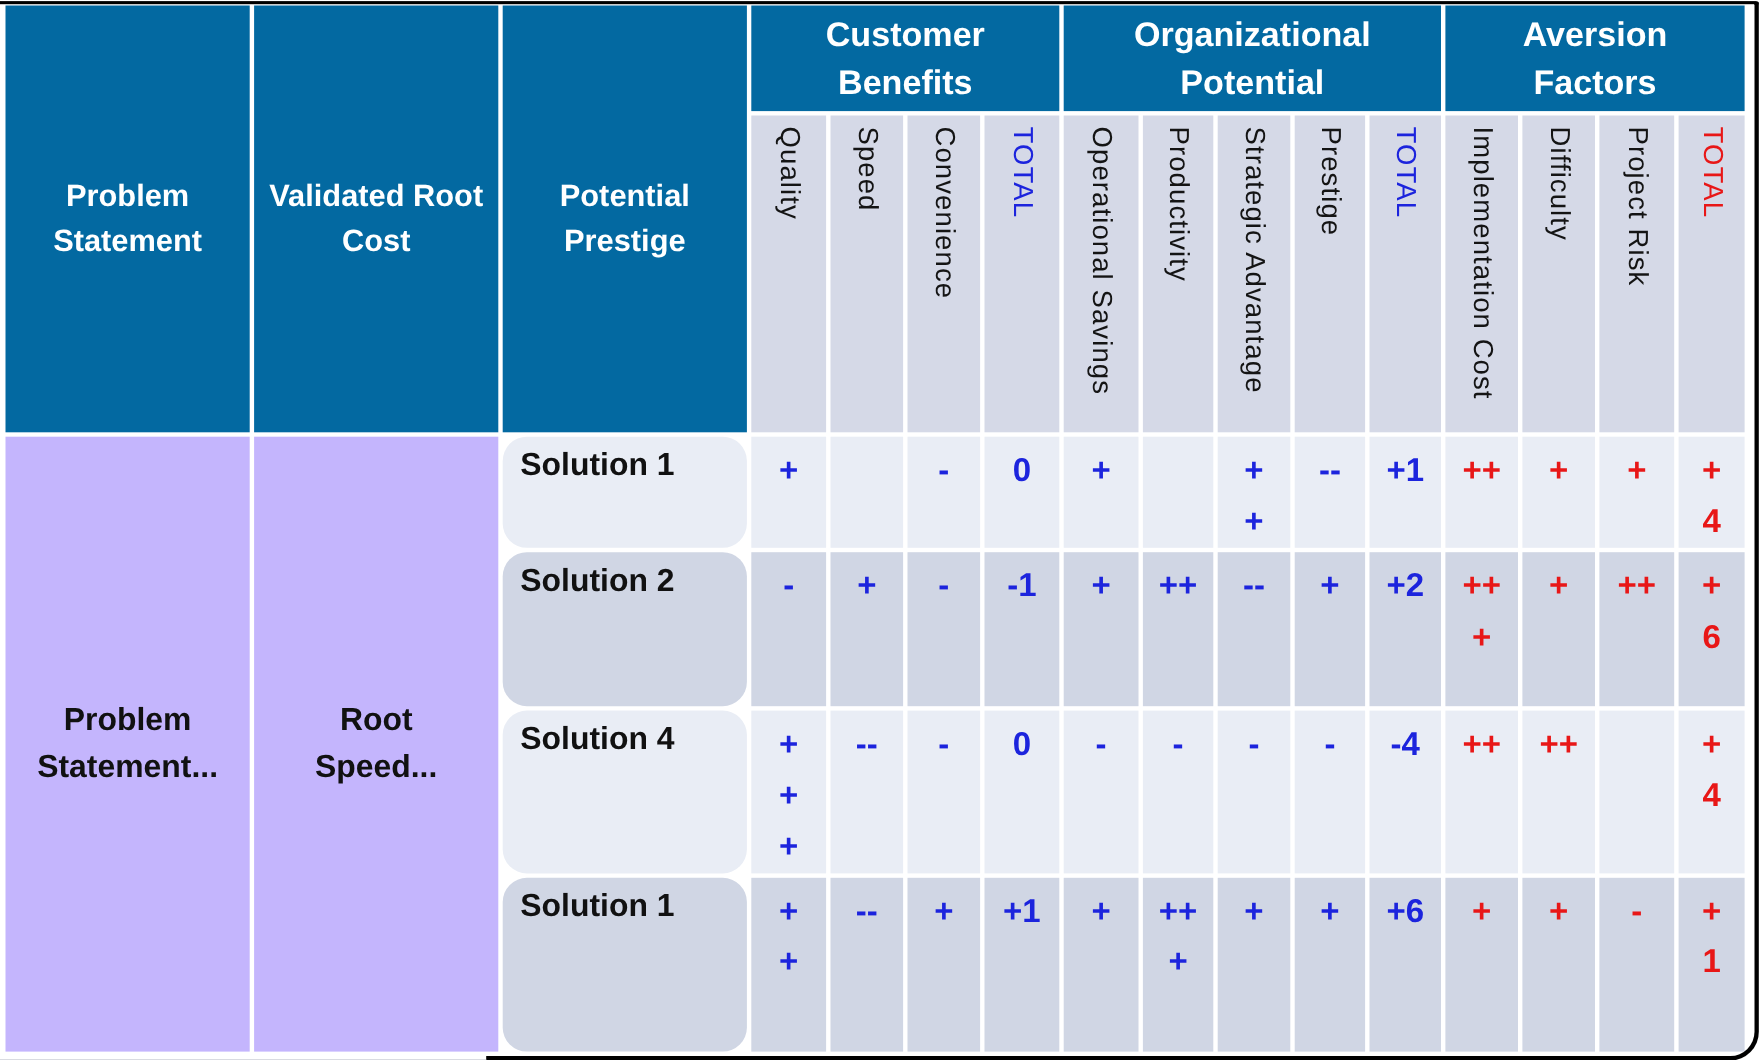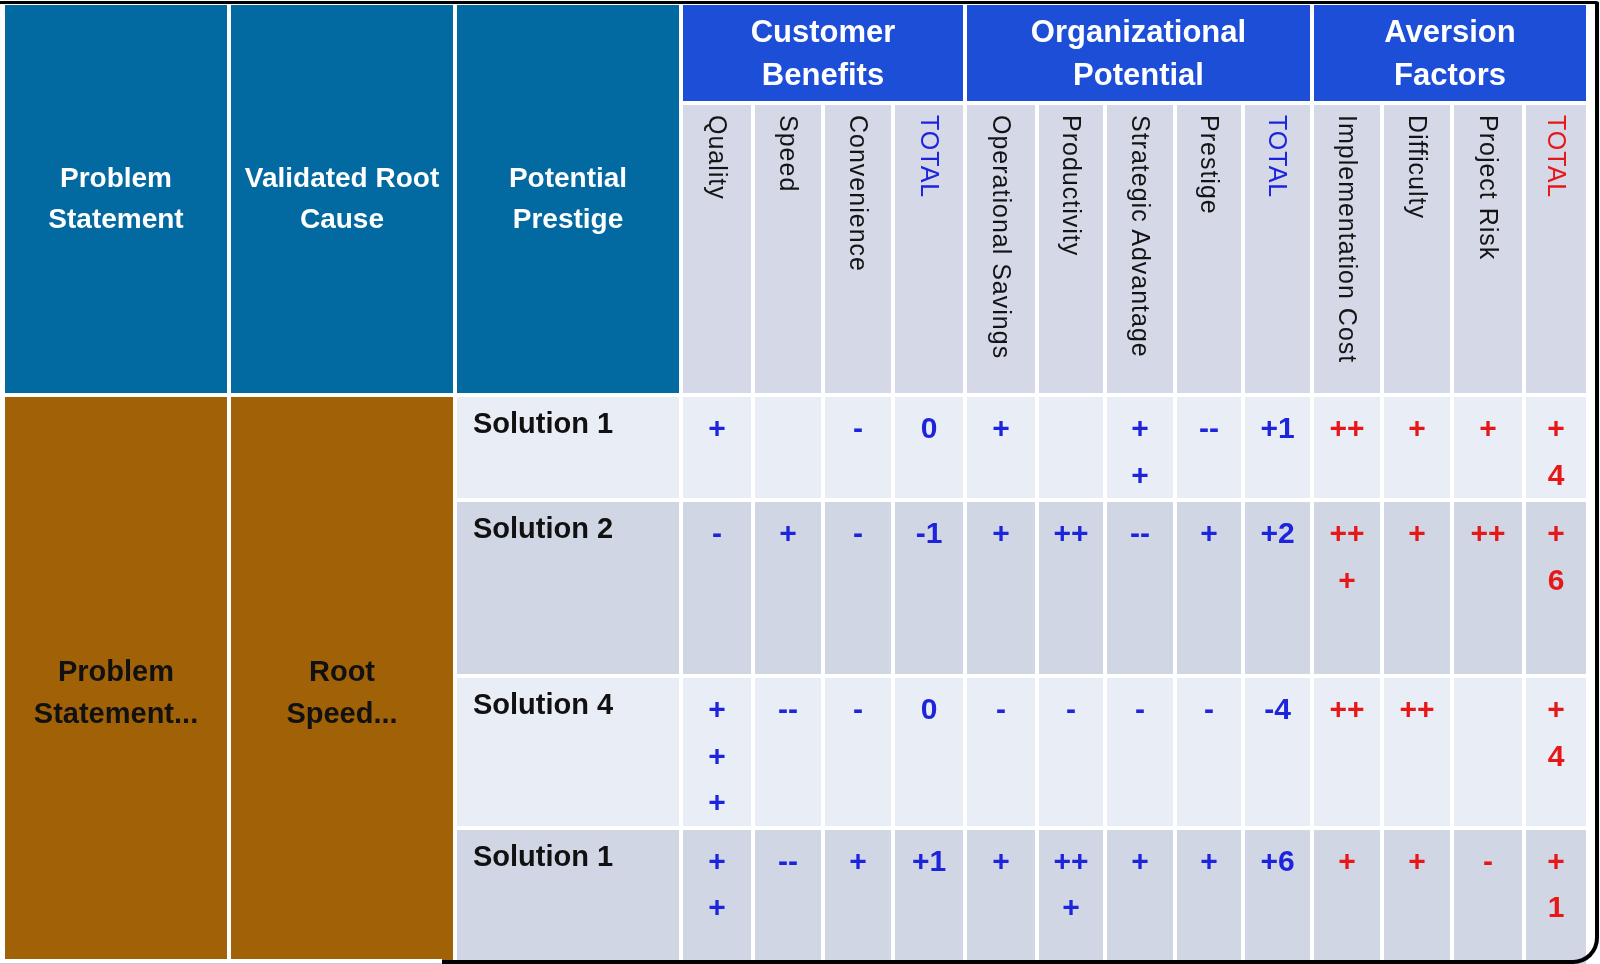--- a/index.html
+++ b/index.html
@@ -6,37 +6,37 @@
     font-family:"Liberation Sans", sans-serif;}
   .stage{position:relative;width:1600px;height:964px;background:#fff;}
 
   table.matrix{border-collapse:separate;border-spacing:4px;background:#fff;
     table-layout:fixed;margin:1px 0 0 1px;}
   td{padding:0;overflow:hidden;}
 
   
   td.h-blue{background:#0369a1;color:#fff;font-weight:bold;font-size:28px;
     text-align:center;vertical-align:middle;line-height:1.45;white-space:pre-line;}
-  td.h-group{background:#1d4ed8;color:#fff;font-weight:bold;font-size:31px;
+  td.h-group{background:#0369a1;color:#fff;font-weight:bold;font-size:31px;
     text-align:center;vertical-align:middle;line-height:1.4;white-space:pre-line;margin-top:36px;}
 
   
   td.vhead{background:#d5d9e7;vertical-align:top;text-align:center;padding-top:10px;}
   td.vhead .vert{writing-mode:vertical-rl;display:inline-block;font-size:25px;color:#141414;
     letter-spacing:1px;line-height:1.1;}
   td.vhead.t-blue .vert{color:#1c24dd;}
   td.vhead.t-red .vert{color:#e81717;}
 
   
   tr.light td.rowbg{background:#e9edf5;}
   tr.dark  td.rowbg{background:#d0d6e4;}
-  td.merged{background:#a16207;text-align:center;vertical-align:middle;
+  td.merged{background:#c4b5fd;text-align:center;vertical-align:middle;
     font-weight:bold;font-size:29px;color:#111;line-height:1.45;white-space:pre-line;}
   td.sol{font-weight:bold;font-size:29px;color:#111;text-align:left;
-    vertical-align:top;padding:10px 0 0 16px;}
+    vertical-align:top;padding:10px 0 0 16px;border-radius:22px;}
   td.val{font-size:30px;font-weight:600;text-align:center;vertical-align:top;
     padding-top:8px;line-height:1.55;white-space:pre-line;}
   td.val.blue{color:#1c24dd;}
   td.val.red{color:#e81717;}
 
   
   .frame{position:absolute;inset:0 1px 1px 0;border-top:3px solid #000;
     border-right:4px solid #000;border-bottom:4px solid #000;
     border-bottom-right-radius:26px;border-top-right-radius:3px;
     pointer-events:none;z-index:5;}
@@ -63,21 +63,21 @@
         <col style="width:65px">
       <col style="width:66px">
         <col style="width:66px">
         <col style="width:68px">
         <col style="width:60px">
     </colgroup>
 
     <tbody>
         <tr style="height:96px">
       <td class="h-blue" rowspan="2">Problem Statement</td>
-      <td class="h-blue" rowspan="2">Validated Root Cause</td>
+      <td class="h-blue" rowspan="2">Validated Root Cost</td>
       <td class="h-blue" rowspan="2">Potential Prestige</td>
       <td class="h-group" colspan="4">Customer
 Benefits</td>
       <td class="h-group" colspan="5">Organizational
 Potential</td>
       <td class="h-group" colspan="4">Aversion
 Factors</td>
     </tr>
 
     <tr style="height:288px">
@@ -112,21 +112,21 @@
 +</td>
       <td class="val blue rowbg">--</td>
       <td class="val blue rowbg">+1</td>
       <td class="val red rowbg">++</td>
       <td class="val red rowbg">+</td>
       <td class="val red rowbg">+</td>
       <td class="val red rowbg">+
 4</td>
     </tr>
 
-    <tr class="dark" style="height:172px">
+    <tr class="dark" style="height:140px">
       <td class="sol rowbg">Solution 2</td>
       <td class="val blue rowbg">-</td>
       <td class="val blue rowbg">+</td>
       <td class="val blue rowbg">-</td>
       <td class="val blue rowbg">-1</td>
       <td class="val blue rowbg">+</td>
       <td class="val blue rowbg">++</td>
       <td class="val blue rowbg">--</td>
       <td class="val blue rowbg">+</td>
       <td class="val blue rowbg">+2</td>

